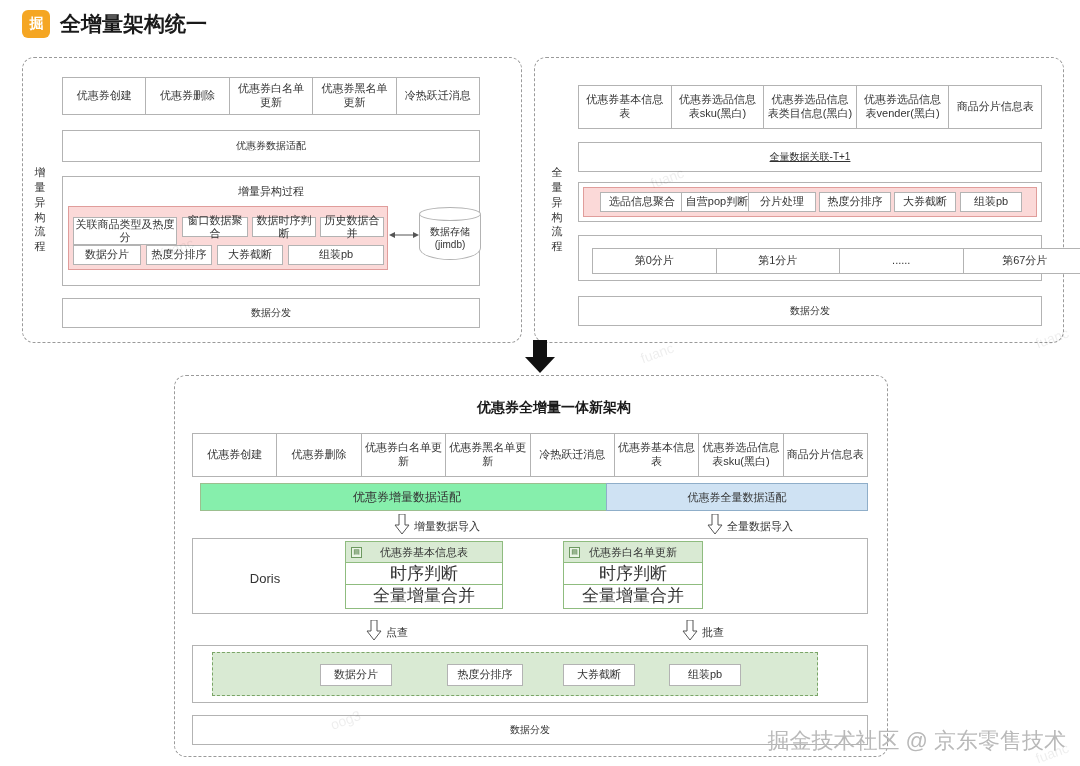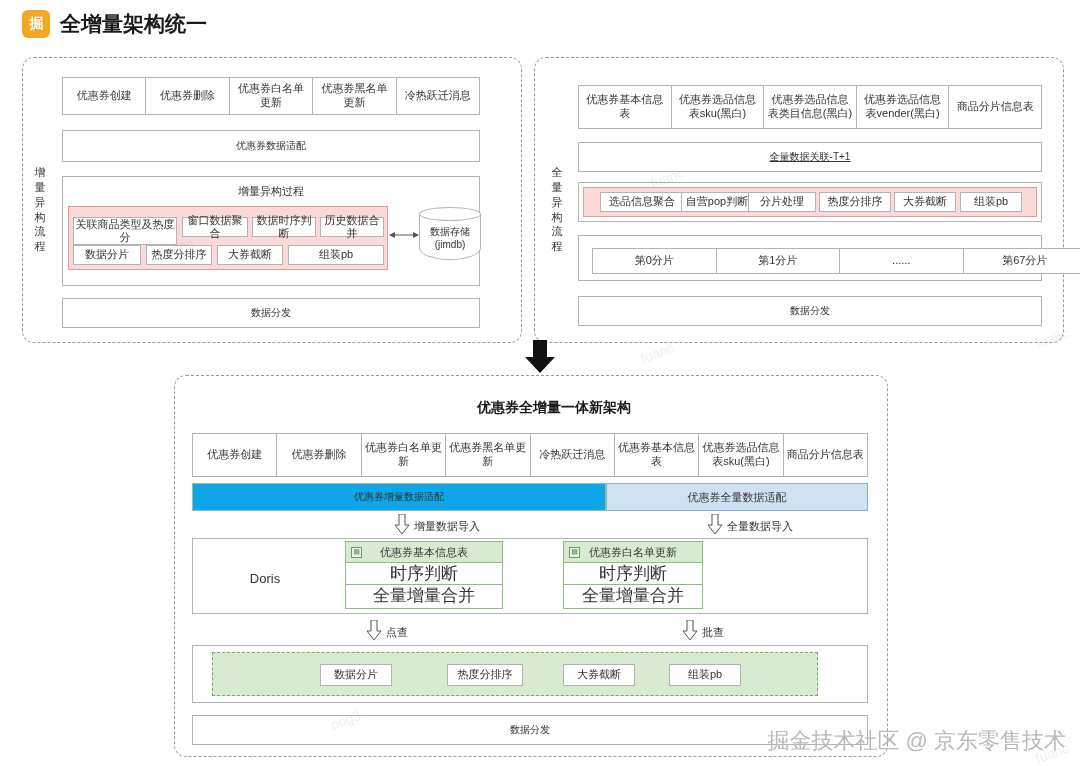--- a/index.html
+++ b/index.html
@@ -173,27 +173,28 @@
   }
   .arrow-label {
     position: absolute;
     font-size: 11px;
     color: #333;
     white-space: nowrap;
   }
   
   .green-band {
     position: absolute;
-    background: #0ea5e9;
+    background: #86efac;
     border: 1px solid #9cbf8f;
     box-sizing: border-box;
     display: flex;
     align-items: center;
     justify-content: center;
-    font-size: 10px;
+    font-size: 12px;
+    margin-left: 8px;
   }
   .blue-band {
     position: absolute;
     background: #cfe2f3;
     border: 1px solid #8faec9;
     box-sizing: border-box;
     display: flex;
     align-items: center;
     justify-content: center;
     font-size: 11px;

